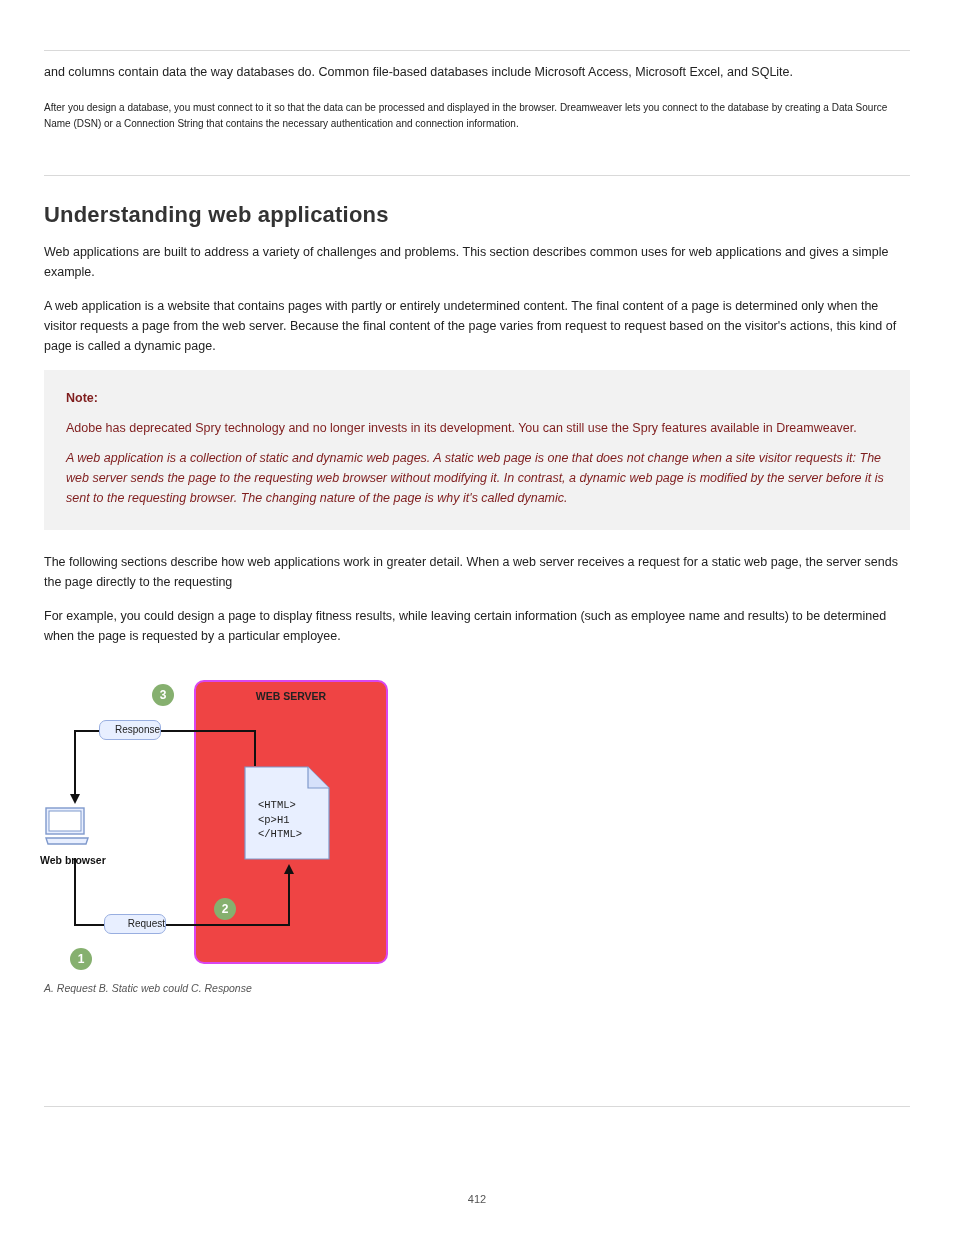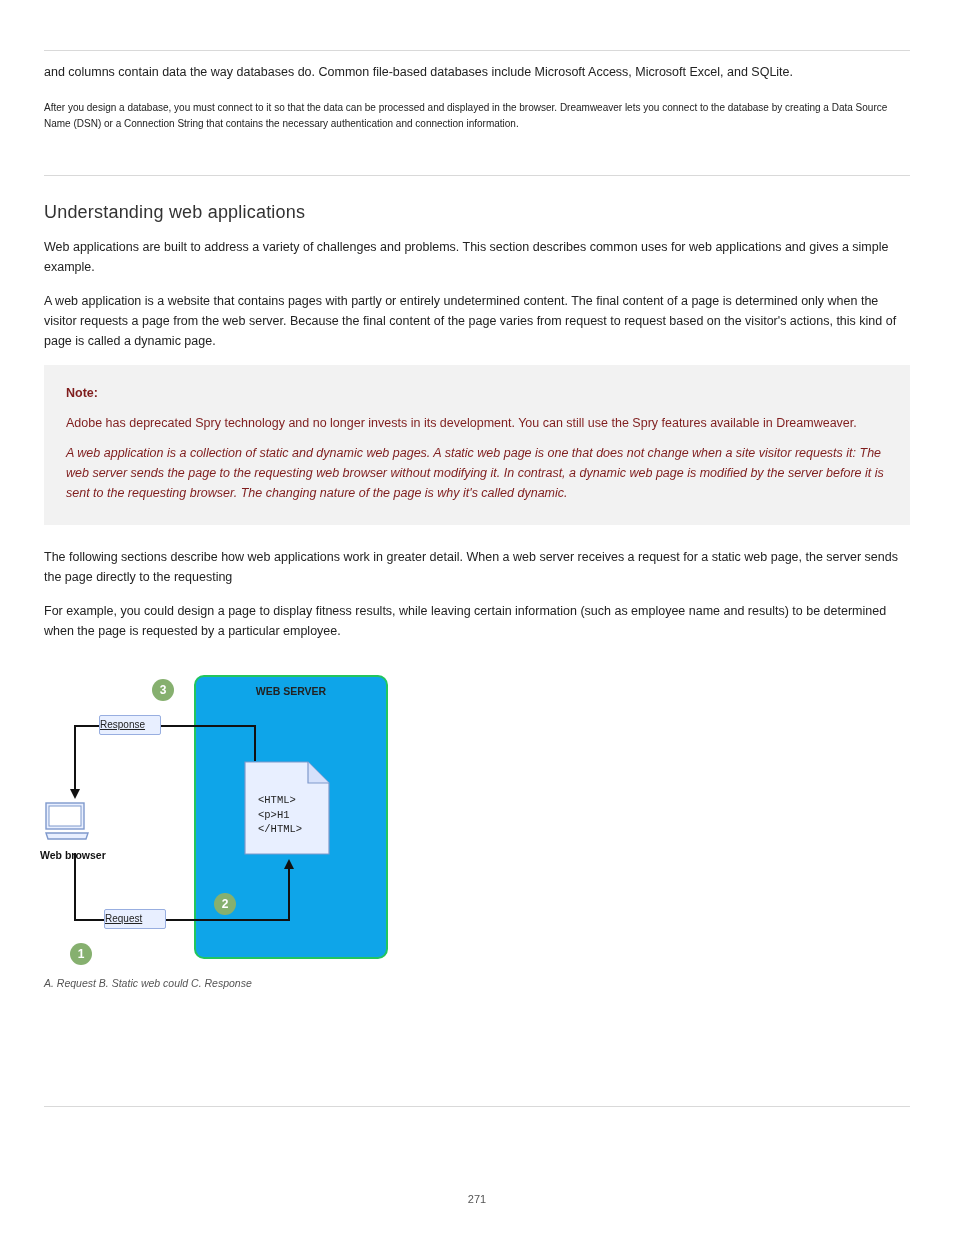--- a/index.html
+++ b/index.html
@@ -30,22 +30,22 @@
     line-height: 1.55;
     color: #222;
     margin: 0 0 18px 0;
   }
   .top-para {
     font-size: 10px;
     line-height: 1.55;
     margin: 0 0 14px 0;
   }
   .h2 {
-    font-size: 18px;
-    font-weight: 400;
+    font-size: 22px;
+    font-weight: 700;
     letter-spacing: 0.2px;
     color: #333;
     margin: 26px 0 14px 0;
   }
   .body-para {
     font-size: 12.5px;
     line-height: 1.6;
     margin: 0 0 14px 0;
     color: #222;
   }
@@ -99,23 +99,23 @@
     position: relative;
     width: 360px;
     height: 300px;
   }
   .server-box {
     position: absolute;
     left: 150px;
     top: 10px;
     width: 190px;
     height: 280px;
-    border: 2px solid #22c55e;
+    border: 2px solid #d946ef;
     border-radius: 10px;
-    background: #0ea5e9;
+    background: #ef4444;
   }
   .server-title {
     position: absolute;
     top: 8px;
     left: 0;
     right: 0;
     text-align: center;
     font-size: 10.5px;
     font-weight: 700;
     color: #222;
@@ -149,26 +149,25 @@
     font-size: 10.5px;
     font-weight: 600;
     color: #111;
   }
   .pill {
     position: absolute;
     width: 60px;
     height: 18px;
     background: #e8efff;
     border: 1px solid #98aee0;
-    border-radius: 2px;
-    text-align: left;
+    border-radius: 7px;
+    text-align: right;
     font-size: 10px;
     line-height: 18px;
     color: #222;
-    text-decoration: underline;
   }
   .pill-response { left: 55px; top: 50px; }
   .pill-request  { left: 60px; top: 244px; }
   .badge {
     position: absolute;
     width: 22px;
     height: 22px;
     border-radius: 50%;
     background: #86b06f;
     color: #fff;
@@ -266,14 +265,14 @@
       <div class="badge badge-2">2</div>
       <div class="badge badge-1">1</div>
 
     </div>
   </div>
 
   <p class="caption">A. Request B. Static web could C. Response</p>
 
   <hr class="bottom-rule">
 
-  <div class="footer">271</div>
+  <div class="footer">412</div>
 </div>
 
 </body></html>

